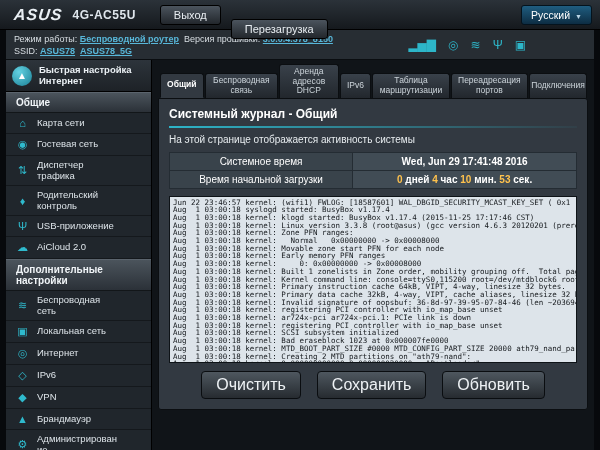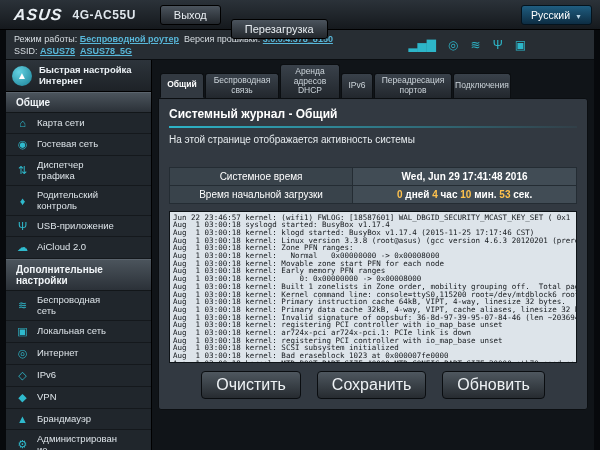--- a/index.html
+++ b/index.html
@@ -59,21 +59,21 @@
          color:#ccd4da; font-size:8.5px; line-height:9.5px; text-align:center; padding:2px 3px;
          margin-right:1px; border-radius:3px 3px 0 0; min-height:25px; display:flex;
          align-items:center; justify-content:center; cursor:pointer; }
   .tab.active { background:#323941; color:#fff; font-weight:bold; border-bottom:1px solid #323941; }
   .t1{width:44px} .t2{width:74px} .t3{width:60px} .t4{width:32px} .t5{width:78px} .t6{width:78px} .t7{width:58px}
 
   .panel { background:#323941; border:1px solid #0b0e11; border-radius:0 3px 3px 3px;
            padding:8px 10px 6px; height:312px; display:flex; flex-direction:column; }
   .ptitle { font-size:12px; font-weight:bold; color:#fff; }
   .divider { height:2px; background:linear-gradient(90deg,#2db4c8,rgba(45,180,200,.05)); margin:5px 0 6px; }
-  .pdesc { font-size:10px; color:#e7ecef; margin-bottom:22px; }
+  .pdesc { font-size:10px; color:#e7ecef; margin-bottom:7px; }
 
   .infotable { width:100%; border-collapse:collapse; margin-bottom:7px; }
   .infotable td { border:1px solid #242c33; font-size:10px; padding:3px 8px; color:#fff;text-align:center; }
   td.lbl { width:45%; background:#39434b; }
   td.val { background:#414c55; font-weight:bold; }
   .num { color:#ffc24d; font-weight:bold; }
 
   .logbox { flex:1; min-height:0; background:#dde4ea; border:1px solid #0e1317; color:#14181c;
             font-family:"DejaVu Sans Mono", monospace; font-size:7.5px; line-height:7.7px;
             white-space:pre; overflow:auto; padding:2px 3px; }
@@ -184,20 +184,21 @@
       </div>
 
     </div>
 
     <div class="main">
       <div class="tabs">
         <div class="tab t1 active">Общий</div>
         <div class="tab t2">Беспроводная связь</div>
         <div class="tab t3">Аренда адресов DHCP</div>
         <div class="tab t4">IPv6</div>
+        <div class="tab t5">Таблица маршрутизации</div>
         <div class="tab t6">Переадресация портов</div>
         <div class="tab t7">Подключения</div>
       </div>
 
       <div class="panel">
         <div class="ptitle">Системный журнал - Общий</div>
         <div class="divider"></div>
         <div class="pdesc">На этой странице отображается активность системы</div>
 
         <table class="infotable">

